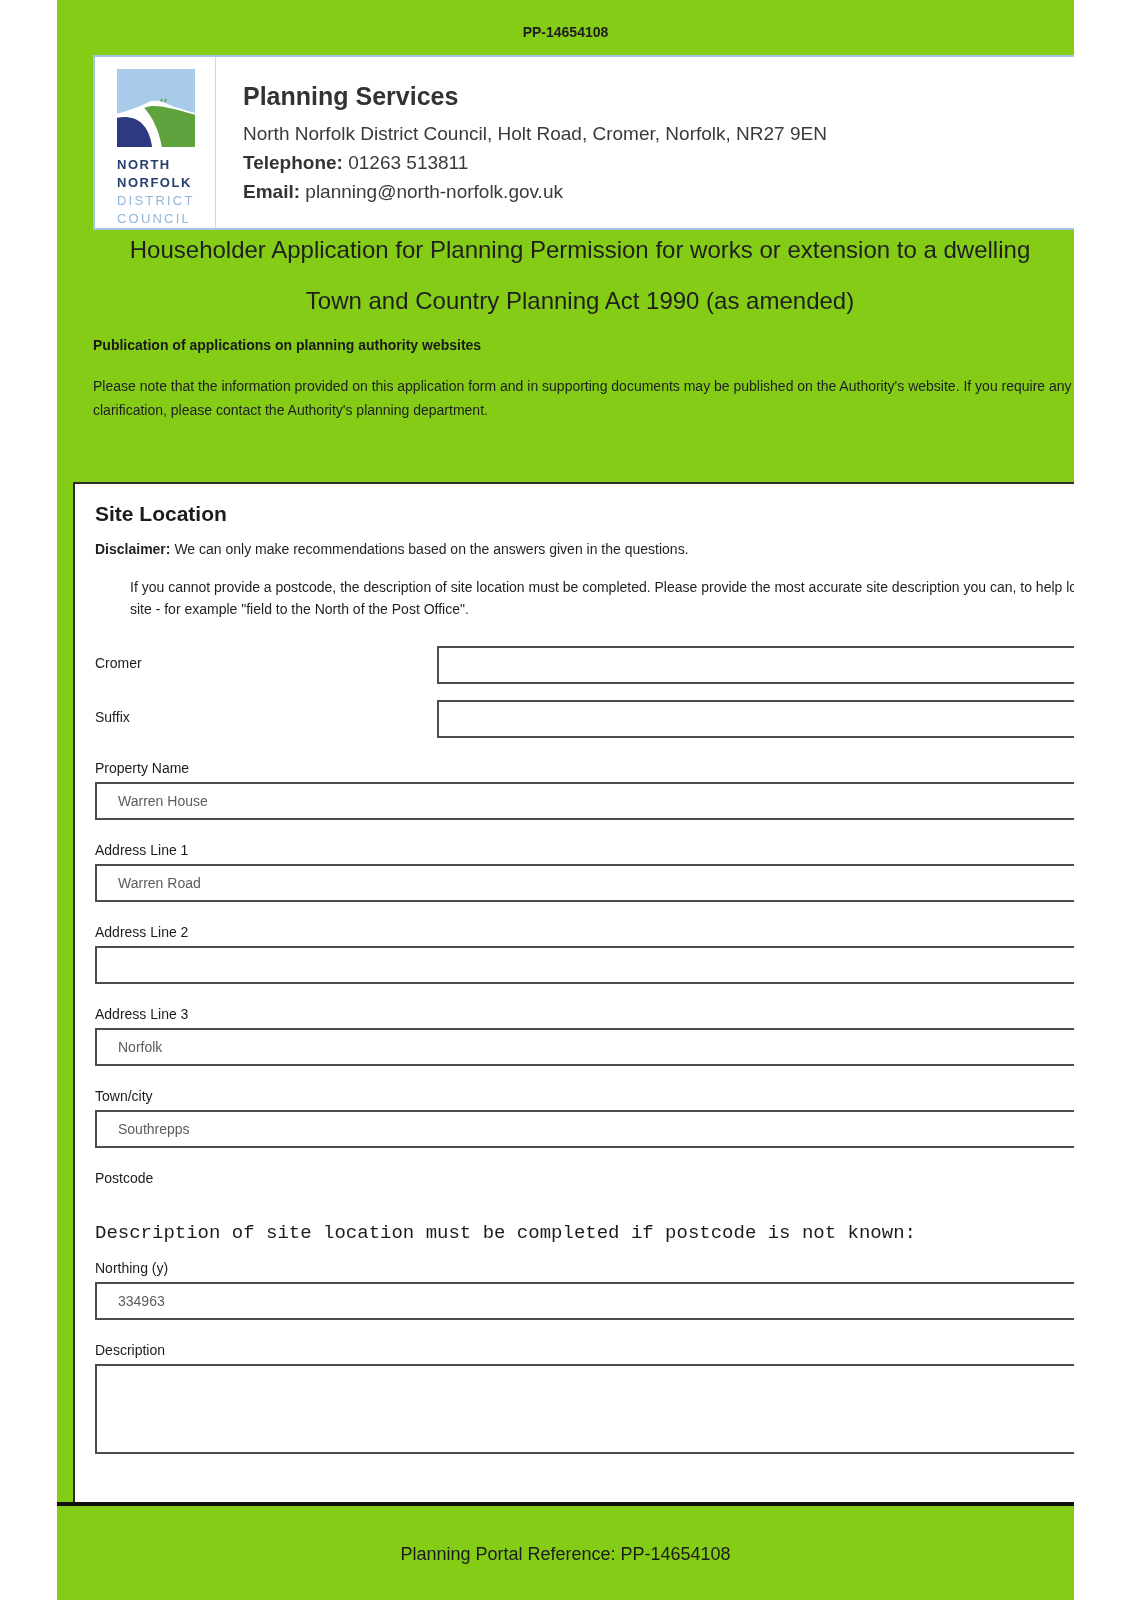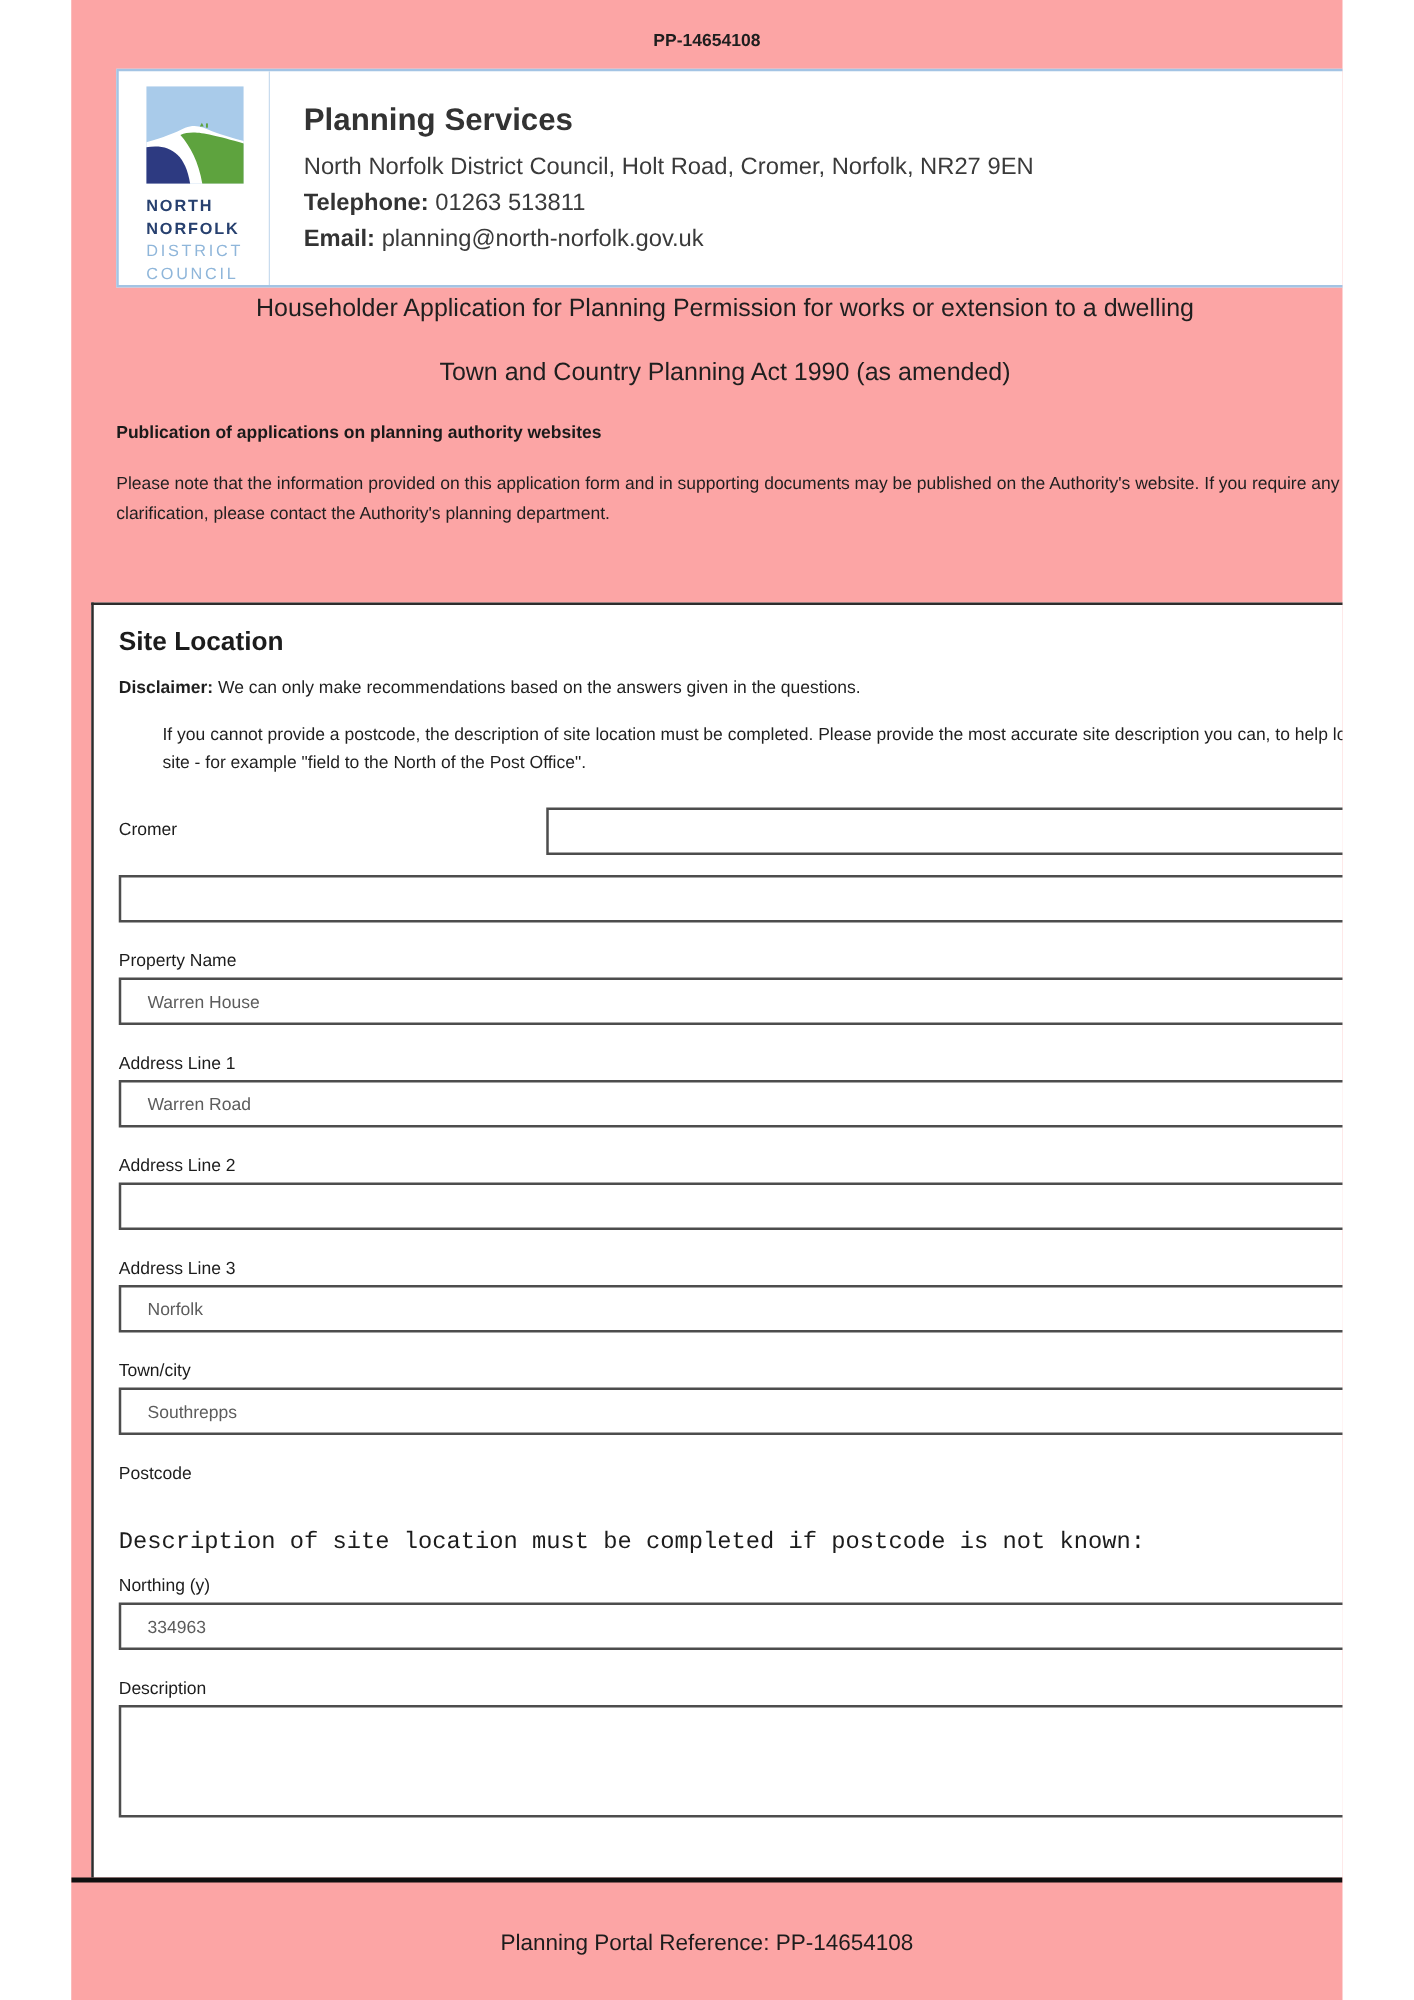--- a/index.html
+++ b/index.html
@@ -1,20 +1,20 @@
 <!DOCTYPE html>
 <html><head>
 <meta charset="utf-8">
 <style>
   * { margin:0; padding:0; box-sizing:border-box; }
   html,body { background:#ffffff; }
   body { font-family:"Liberation Sans", sans-serif; }
   .page {
     position:relative; width:1017px; height:1600px;
-    background:#fca5a5; overflow:hidden; margin:0 auto;
+    background:#84cc16; overflow:hidden; margin:0 auto;
   }
 
   
   .pp-ref {
     position:absolute; top:24px; left:0; right:0;
     text-align:center; font-weight:bold; font-size:14px; color:#1e1e1e;
   }
 
   
   .header-box {
@@ -33,21 +33,21 @@
   .wm-navy { color:#27406f; font-weight:bold; letter-spacing:1.5px; }
   .wm-blue { color:#8fb6da; font-weight:normal; letter-spacing:2.2px; }
   .header-text { padding:25px 0 0 27px; color:#3a3a3a; }
   .dept { font-size:25px; font-weight:bold; color:#333333; margin-bottom:8px; }
   .hline { font-size:19px; line-height:29px; color:#3a3a3a; }
   .hline b { color:#333333; }
 
   
   .title, .subtitle {
     position:absolute; left:0; right:0; text-align:center;
-    font-size:20px; font-weight:normal; color:#1f1f1f;padding-left:29px;
+    font-size:24px; font-weight:normal; color:#1f1f1f;padding-left:29px;
   }
   .title { top:236px; }
   .subtitle { top:287px; }
 
   .pub-heading {
     position:absolute; top:337px; left:36px;
     font-size:14px; font-weight:bold; color:#1a1a1a;
   }
   .pub-body {
     position:absolute; top:374px; left:36px; width:1060px;
@@ -144,20 +144,21 @@
   <div class="site-box">
     <div class="sl-heading">Site Location</div>
     <div class="disclaimer"><b>Disclaimer:</b> <span>We can only make recommendations based on the answers given in the questions.</span></div>
     <div class="intro">If you cannot provide a postcode, the description of site location must be completed. Please provide the most accurate site description you can, to help locate the site - for example "field to the North of the Post Office".</div>
 
     <div class="inline-row">
       <label>Cromer</label>
       <input class="field" type="text" value="" style="">
     </div>
     <div class="inline-row second">
+      <label>Suffix</label>
       <input class="field" type="text" value="" style="">
     </div>
 
     <div class="stack">
       <label>Property Name</label>
       <input class="field" type="text" value="Warren House" style="">
     </div>
 
     <div class="stack">
       <label>Address Line 1</label>

